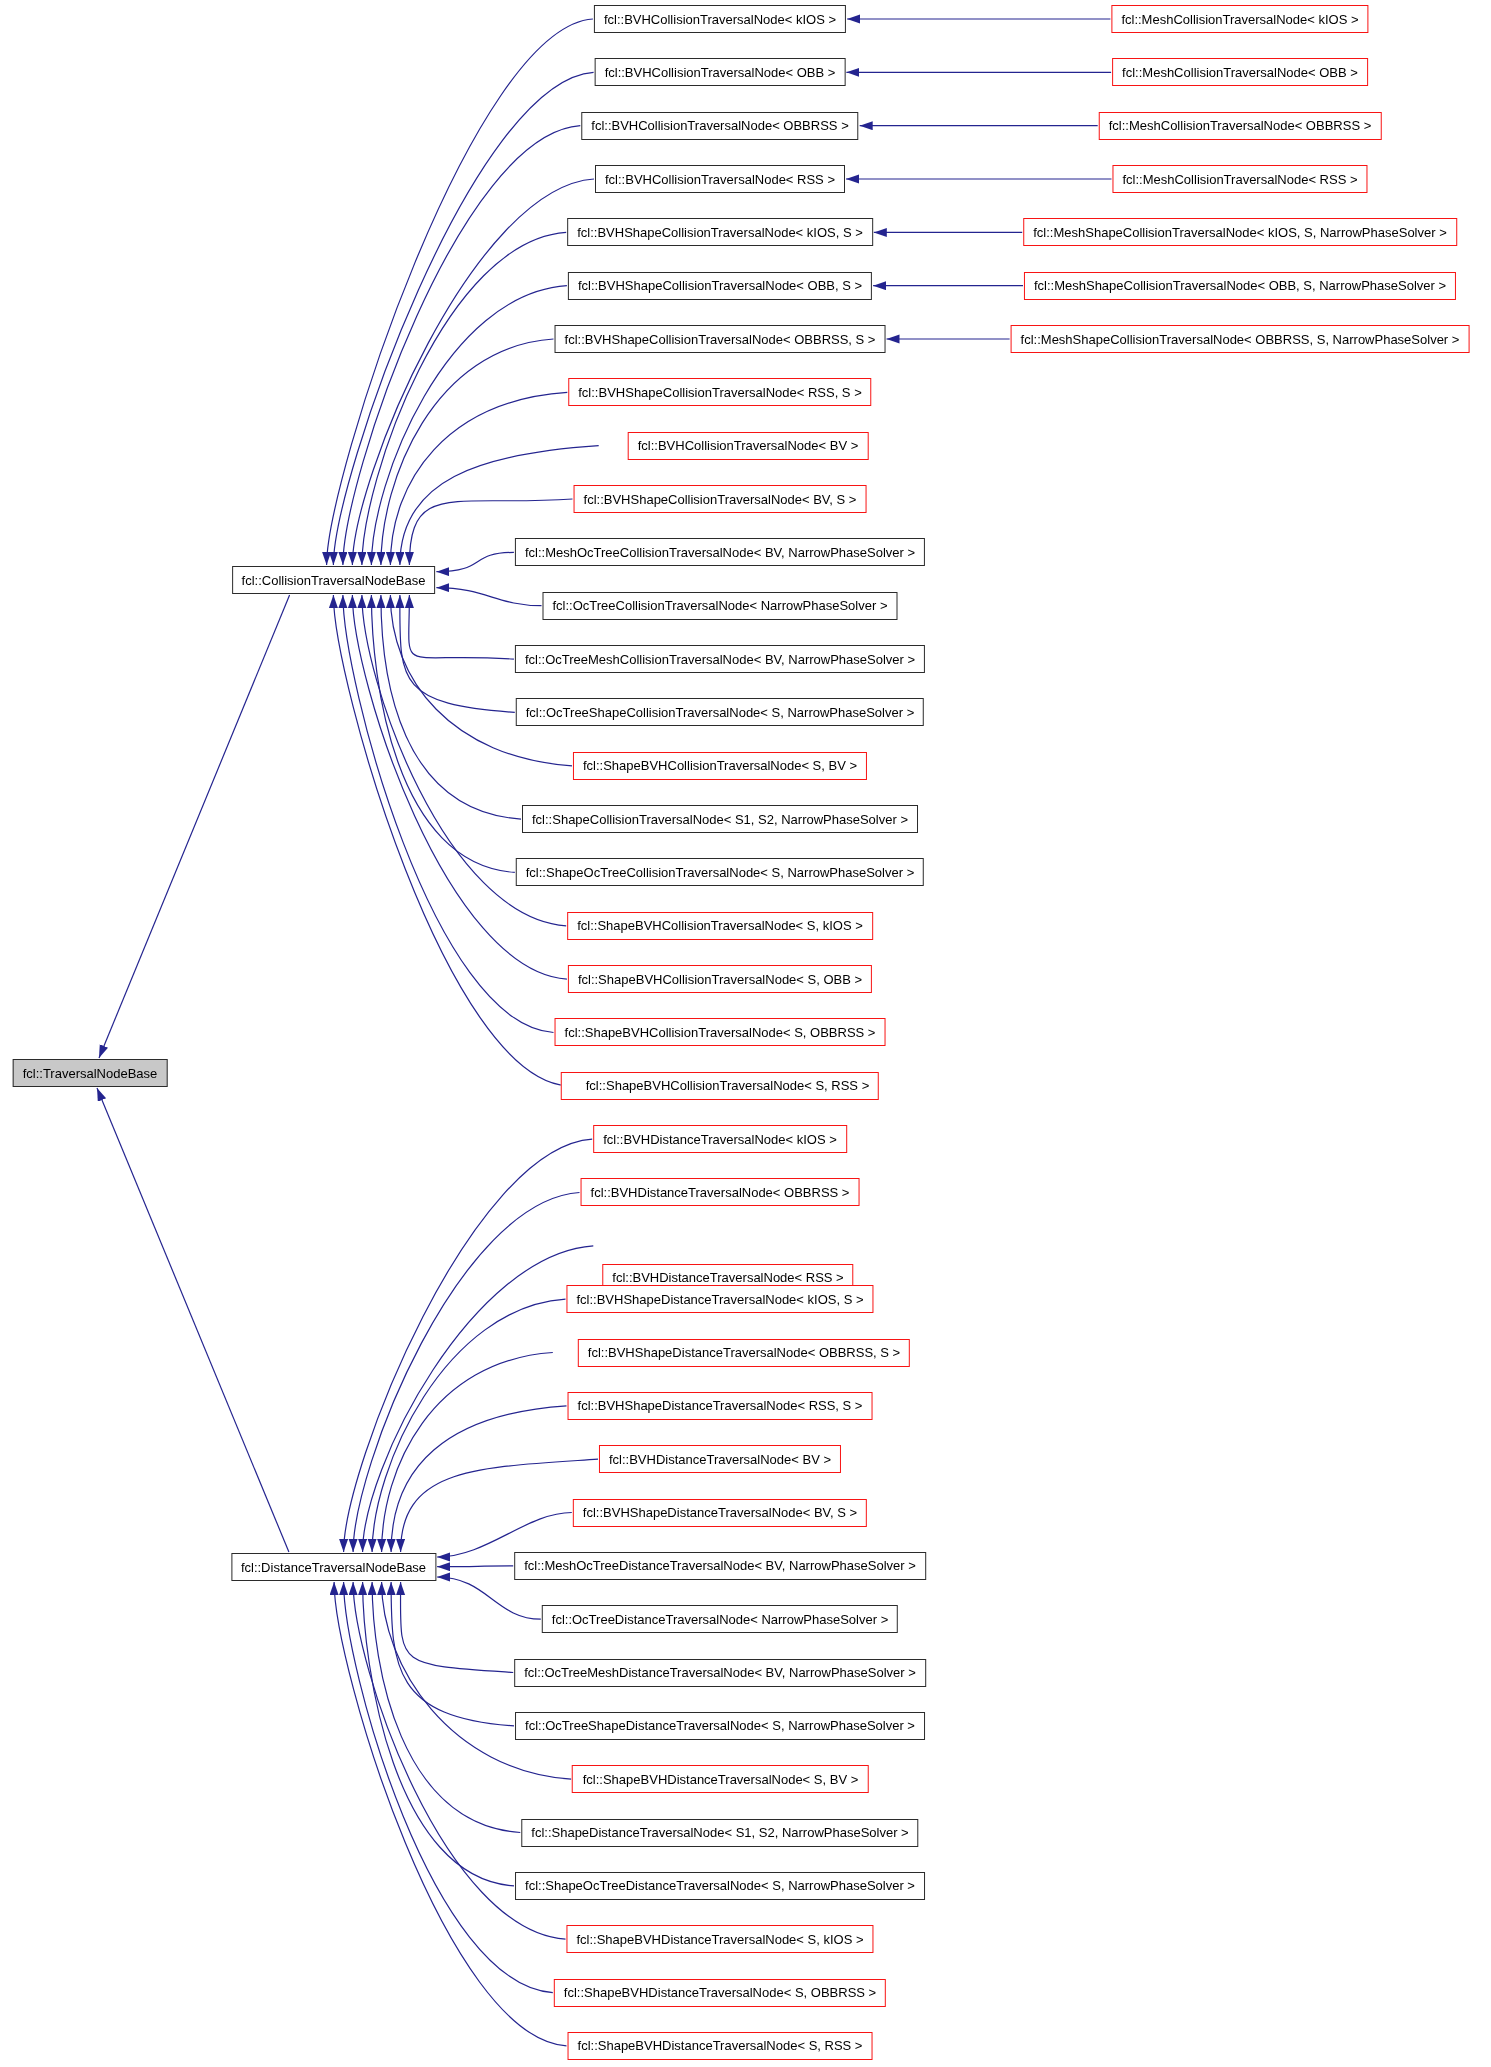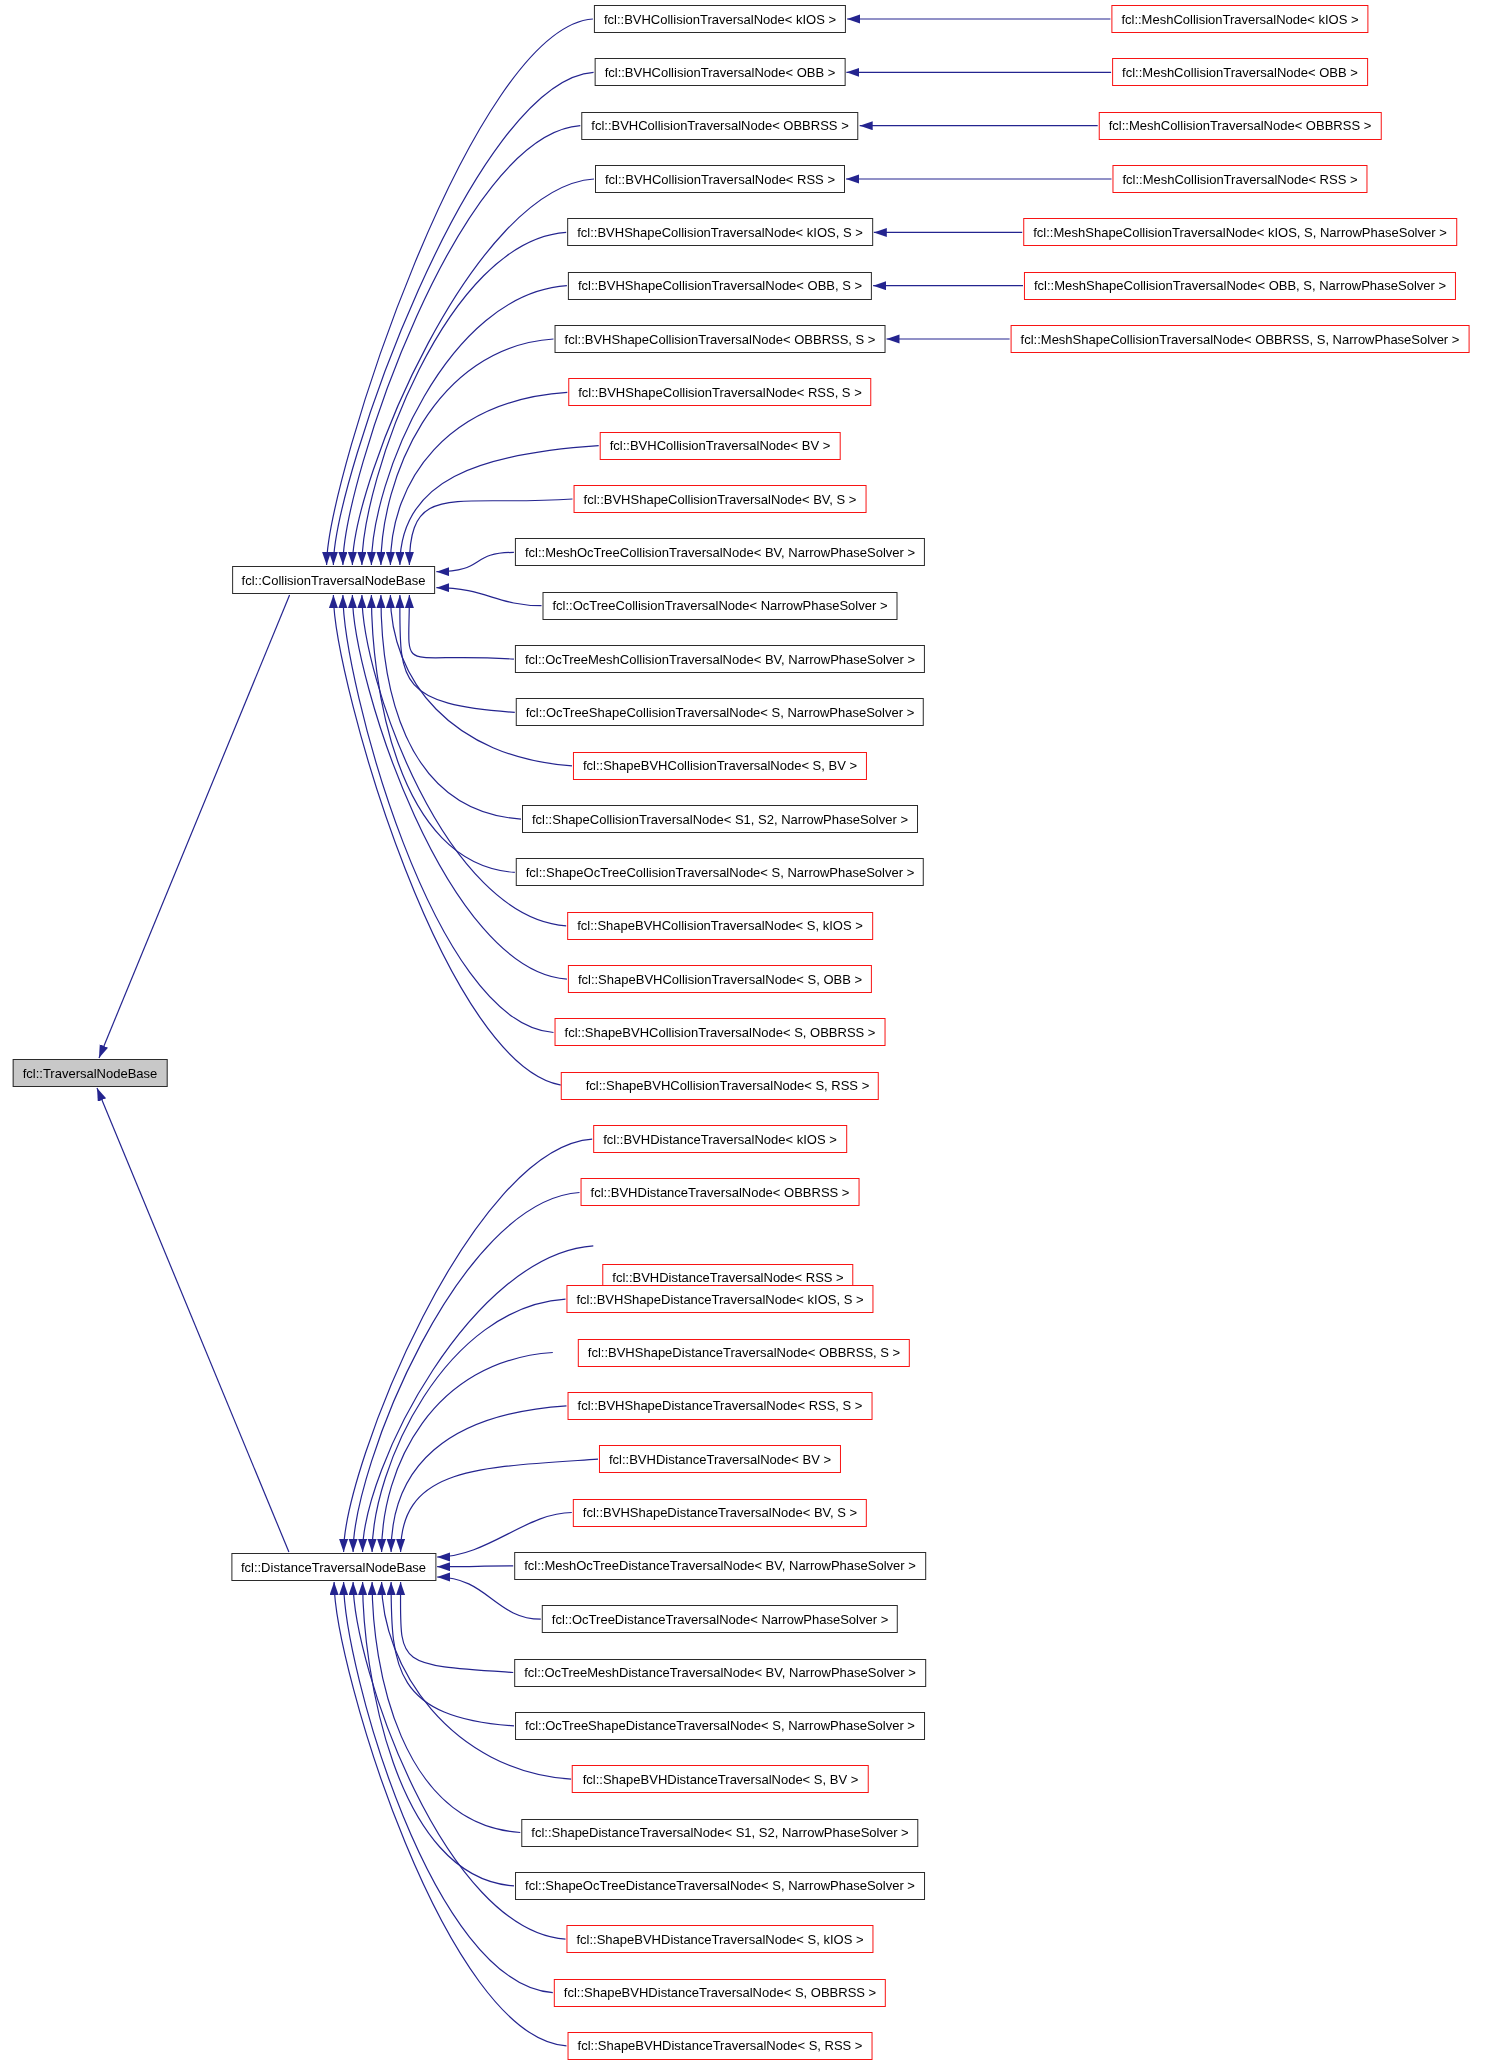--- a/index.html
+++ b/index.html
@@ -112,21 +112,21 @@
       <div class="node red" style="left: 1240px; top: 111.68px;">fcl::MeshCollisionTraversalNode&lt; OBBRSS &gt;</div>
       <div class="node black" style="left: 720px; top: 165.02px;">fcl::BVHCollisionTraversalNode&lt; RSS &gt;</div>
       <div class="node red" style="left: 1240px; top: 165.02px;">fcl::MeshCollisionTraversalNode&lt; RSS &gt;</div>
       <div class="node black" style="left: 720px; top: 218.36px;">fcl::BVHShapeCollisionTraversalNode&lt; kIOS, S &gt;</div>
       <div class="node red" style="left: 1240px; top: 218.36px;">fcl::MeshShapeCollisionTraversalNode&lt; kIOS, S, NarrowPhaseSolver &gt;</div>
       <div class="node black" style="left: 720px; top: 271.7px; text-align: center;">fcl::BVHShapeCollisionTraversalNode&lt; OBB, S &gt;</div>
       <div class="node red" style="left: 1240px; top: 271.7px;">fcl::MeshShapeCollisionTraversalNode&lt; OBB, S, NarrowPhaseSolver &gt;</div>
       <div class="node black" style="left: 720px; top: 325.04px;">fcl::BVHShapeCollisionTraversalNode&lt; OBBRSS, S &gt;</div>
       <div class="node red" style="left: 1240px; top: 325.04px;">fcl::MeshShapeCollisionTraversalNode&lt; OBBRSS, S, NarrowPhaseSolver &gt;</div>
       <div class="node red" style="left: 720px; top: 378.38px;">fcl::BVHShapeCollisionTraversalNode&lt; RSS, S &gt;</div>
-      <div class="node red" style="left: 720px; top: 431.72px; text-align: right;">fcl::BVHCollisionTraversalNode&lt; BV &gt;</div>
+      <div class="node red" style="left: 748px; top: 431.72px; text-align: right;">fcl::BVHCollisionTraversalNode&lt; BV &gt;</div>
       <div class="node red" style="left: 720px; top: 485.06px;">fcl::BVHShapeCollisionTraversalNode&lt; BV, S &gt;</div>
       <div class="node black" style="left: 720px; top: 538.4px;">fcl::MeshOcTreeCollisionTraversalNode&lt; BV, NarrowPhaseSolver &gt;</div>
       <div class="node black" style="left: 720px; top: 591.74px;">fcl::OcTreeCollisionTraversalNode&lt; NarrowPhaseSolver &gt;</div>
       <div class="node black" style="left: 720px; top: 645.08px;">fcl::OcTreeMeshCollisionTraversalNode&lt; BV, NarrowPhaseSolver &gt;</div>
       <div class="node black" style="left: 720px; top: 698.42px;">fcl::OcTreeShapeCollisionTraversalNode&lt; S, NarrowPhaseSolver &gt;</div>
       <div class="node red" style="left: 720px; top: 751.76px;">fcl::ShapeBVHCollisionTraversalNode&lt; S, BV &gt;</div>
       <div class="node black" style="left: 720px; top: 805.1px;">fcl::ShapeCollisionTraversalNode&lt; S1, S2, NarrowPhaseSolver &gt;</div>
       <div class="node black" style="left: 720px; top: 858.44px;">fcl::ShapeOcTreeCollisionTraversalNode&lt; S, NarrowPhaseSolver &gt;</div>
       <div class="node red" style="left: 720px; top: 911.78px;">fcl::ShapeBVHCollisionTraversalNode&lt; S, kIOS &gt;</div>
       <div class="node red" style="left: 720px; top: 965.12px;">fcl::ShapeBVHCollisionTraversalNode&lt; S, OBB &gt;</div>

